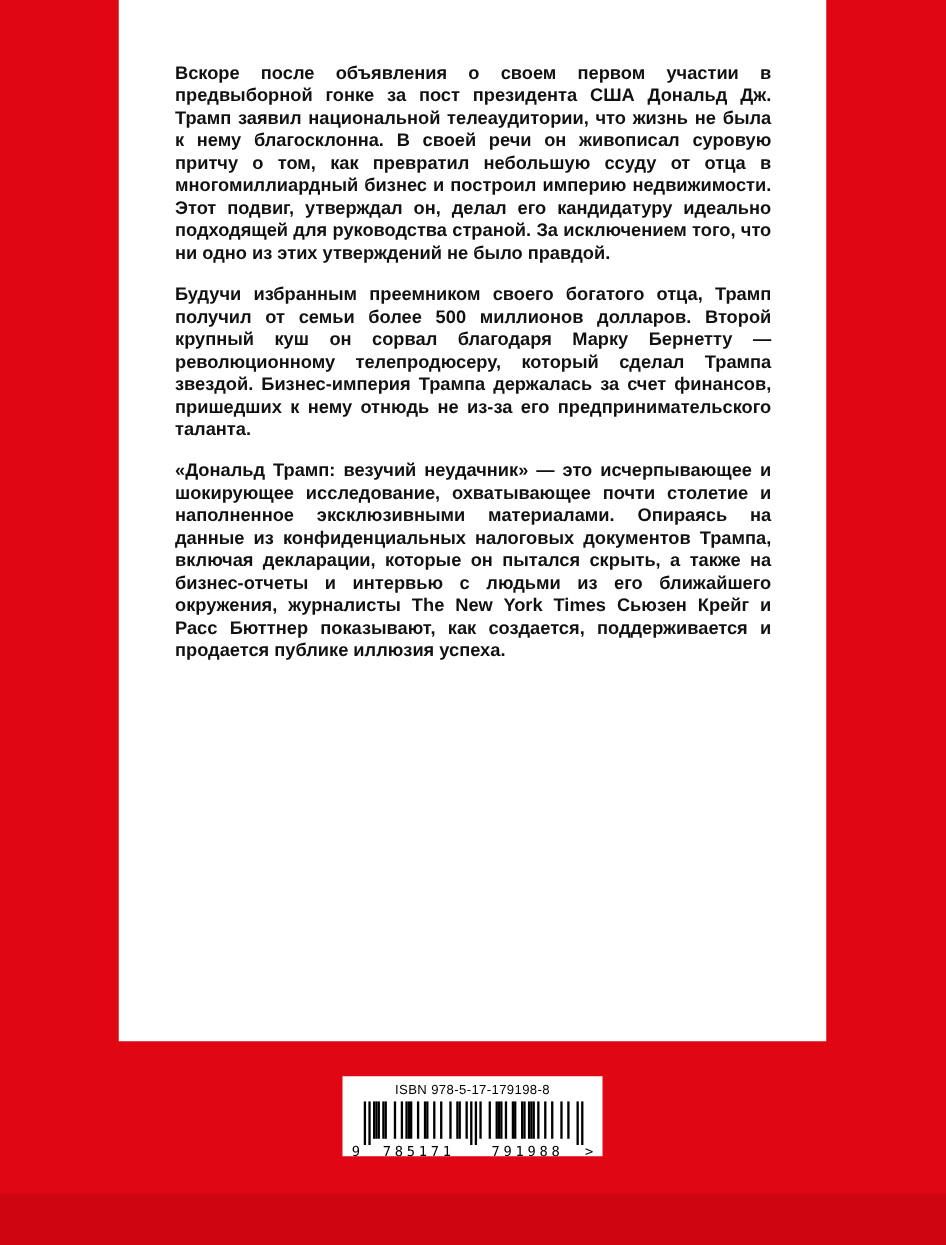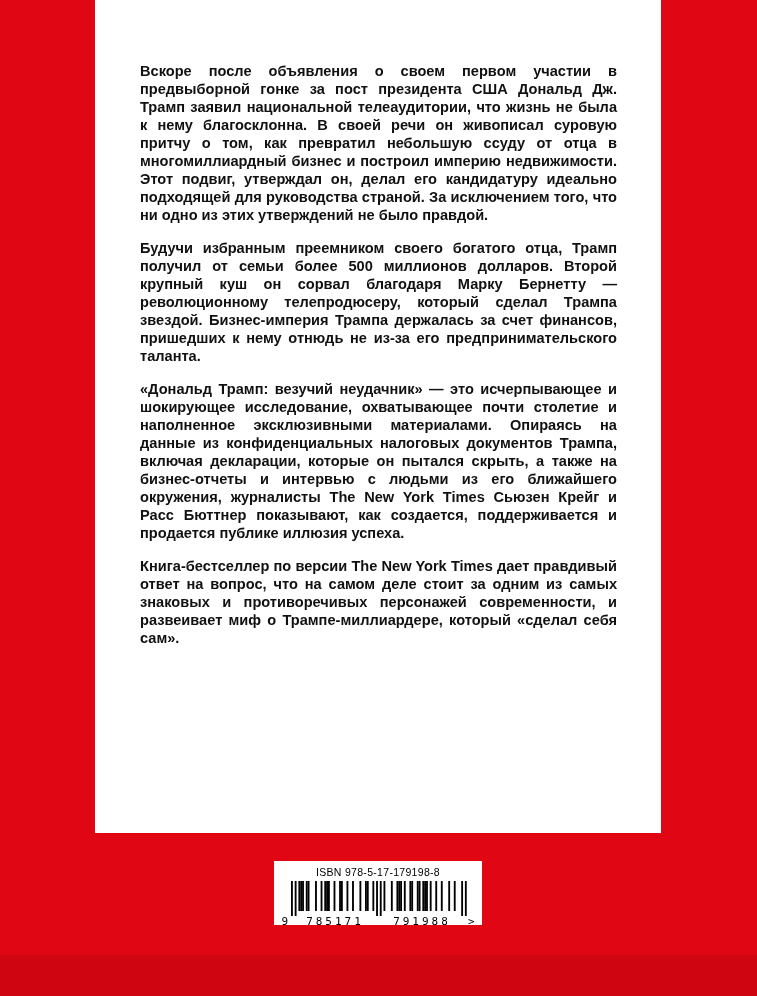--- a/index.html
+++ b/index.html
@@ -16,21 +16,21 @@
     left: 95px;
     top: 0;
     width: 566px;
     height: 833px;
     background: var(--panel-white, #ffffff);
   }
   .blurb {
     position: absolute;
     left: 45px;
     right: 44px;
-    top: 62px;
+    top: 50px;
     color: var(--text-black, #111111);
     font-weight: 700;
     font-size: 14.6px;
     line-height: 18px;
     text-align: justify;
   }
   .blurb p { margin: 0 0 15px 0; }
   .barcode-box {
     position: absolute;
     left: 274px;
@@ -64,21 +64,20 @@
 </head>
 <body>
 
 <div class="cover">
 
   <div class="panel">
     <div class="blurb">
       <p>Вскоре после объявления о своем первом участии в предвыборной гонке за пост президента США Дональд Дж. Трамп заявил национальной телеаудитории, что жизнь не была к нему благосклонна. В своей речи он живописал суровую притчу о том, как превратил небольшую ссуду от отца в многомиллиардный бизнес и построил империю недвижимости. Этот подвиг, утверждал он, делал его кандидатуру идеально подходящей для руководства страной. За исключением того, что ни одно из этих утверждений не было правдой.</p>
       <p>Будучи избранным преемником своего богатого отца, Трамп получил от семьи более 500 миллионов долларов. Второй крупный куш он сорвал благодаря Марку Бернетту — революционному телепродюсеру, который сделал Трампа звездой. Бизнес-империя Трампа держалась за счет финансов, пришедших к нему отнюдь не из-за его предпринимательского таланта.</p>
       <p>«Дональд Трамп: везучий неудачник» — это исчерпывающее и шокирующее исследование, охватывающее почти столетие и наполненное эксклюзивными материалами. Опираясь на данные из конфиденциальных налоговых документов Трампа, включая декларации, которые он пытался скрыть, а также на бизнес-отчеты и интервью с людьми из его ближайшего окружения, журналисты The New York Times Сьюзен Крейг и Расс Бюттнер показывают, как создается, поддерживается и продается публике иллюзия успеха.</p>
-      <p>Книга-бестселлер по версии The New York Times дает правдивый ответ на вопрос, что на самом деле стоит за одним из самых знаковых и противоречивых персонажей современности, и развеивает миф о Трампе-миллиардере, который «сделал себя сам».</p>
     </div>
   </div>
 
   <div class="barcode-box">
     <div class="isbn">ISBN 978-5-17-179198-8</div>
     <div class="ean"><svg xmlns="http://www.w3.org/2000/svg" width="200" height="47">
           <rect x="13.00" y="0" width="1.85" height="35" fill="#000"></rect>
           <rect x="16.70" y="0" width="1.85" height="35" fill="#000"></rect>
           <rect x="20.40" y="0" width="1.85" height="30" fill="#000"></rect>
           <rect x="22.25" y="0" width="1.85" height="30" fill="#000"></rect>

